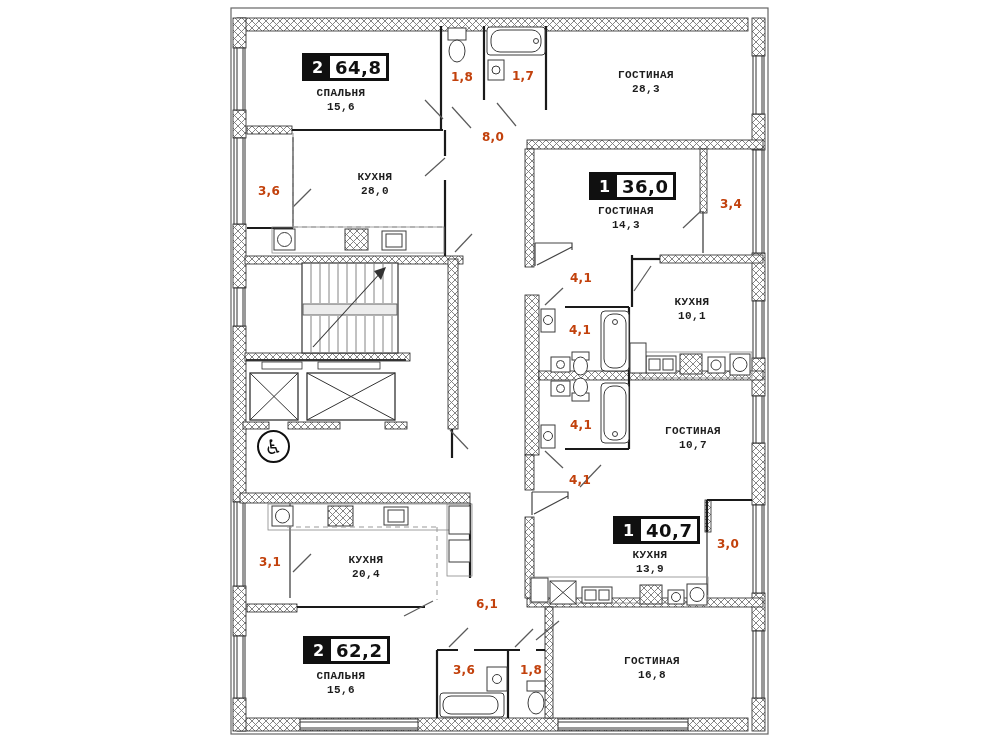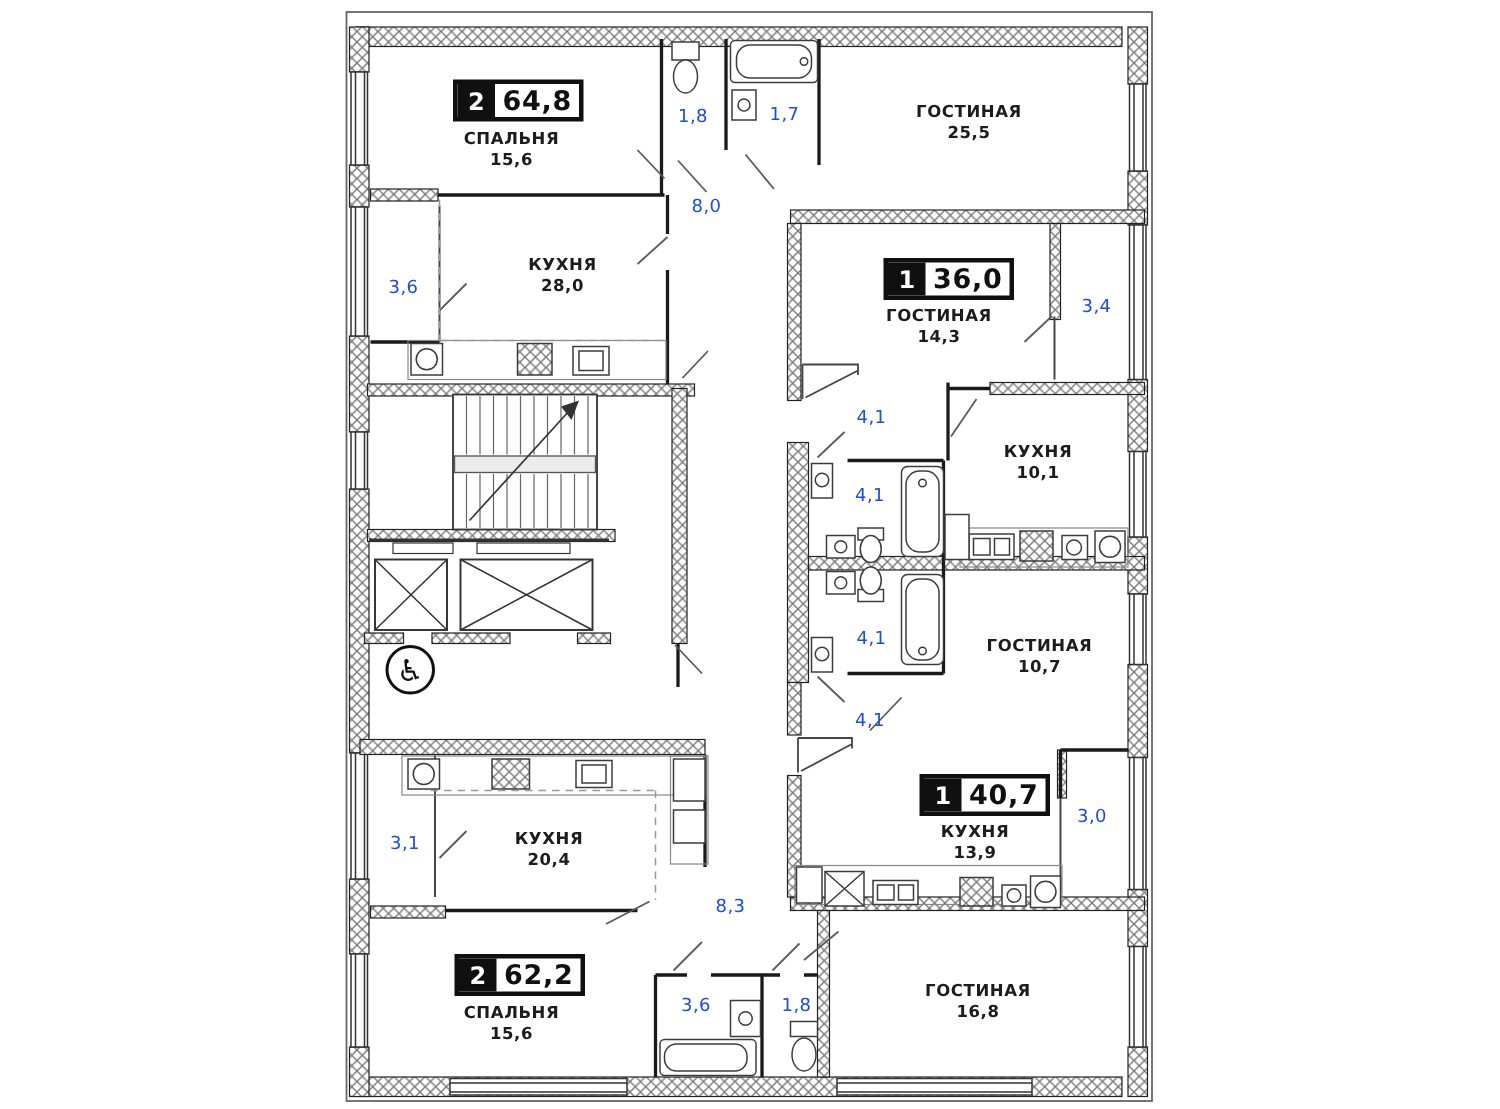--- a/index.html
+++ b/index.html
@@ -1,21 +1,21 @@
 <!DOCTYPE html>
 <html><head>
 <meta charset="utf-8">
 <style>
   html,body{margin:0;padding:0;background:#fff;}
   #stage{position:relative;width:1000px;height:739px;background:#ffffff;overflow:hidden;
          font-family:"DejaVu Sans","Liberation Sans",sans-serif;}
   #plan-svg{position:absolute;left:0;top:0;}
   .rlabel{position:absolute;transform:translate(-50%,-50%);text-align:center;color:#1c1c1c;
-          font-weight:bold;font-size:11px;line-height:1.3;letter-spacing:.4px;white-space:nowrap;}
-  .alabel{position:absolute;transform:translate(-50%,-50%);color:#1d4ed8;font-weight:normal;
+          font-weight:bold;font-size:11px;line-height:1.3;letter-spacing:.4px;white-space:nowrap;font-family:Liberation Mono, monospace;}
+  .alabel{position:absolute;transform:translate(-50%,-50%);color:#c2410c;font-weight:bold;
           font-size:12px;letter-spacing:.3px;white-space:nowrap;}
   .badge{position:absolute;display:flex;align-items:stretch;border:3px solid #101010;background:#fff;
          height:28px;box-sizing:border-box;}
   .badge .n{background:#101010;color:#fff;width:25px;display:flex;align-items:center;justify-content:center;
             font-weight:bold;font-size:16px;}
   .badge .a{padding:3px 5px;display:flex;align-items:center;font-weight:bold;font-size:18px;color:#101010;
             letter-spacing:.5px;}
   .access-circle{position:absolute;width:33px;height:33px;border:2.5px solid #101010;border-radius:50%;
                  display:flex;align-items:center;justify-content:center;font-size:20px;color:#101010;
                  box-sizing:border-box;background:#fff;}
@@ -280,21 +280,21 @@
     <span class="n">2</span>
     <span class="a">62,2</span>
   </div>
 
   <div class="rlabel" style="left:341px;top:100px">
     <div>СПАЛЬНЯ</div>
     <div>15,6</div>
   </div>
   <div class="rlabel" style="left:646px;top:82px">
     <div>ГОСТИНАЯ</div>
-    <div>25,5</div>
+    <div>28,3</div>
   </div>
   <div class="rlabel" style="left:375px;top:184px">
     <div>КУХНЯ</div>
     <div>28,0</div>
   </div>
   <div class="rlabel" style="left:626px;top:218px">
     <div>ГОСТИНАЯ</div>
     <div>14,3</div>
   </div>
   <div class="rlabel" style="left:692px;top:309px">
@@ -317,29 +317,29 @@
     <div>КУХНЯ</div>
     <div>20,4</div>
   </div>
   <div class="rlabel" style="left:341px;top:683px">
     <div>СПАЛЬНЯ</div>
     <div>15,6</div>
   </div>
 
   <div class="alabel" style="left:462px;top:77px">1,8</div>
   <div class="alabel" style="left:523px;top:76px">1,7</div>
-  <div class="alabel" style="left:471px;top:137px">8,0</div>
+  <div class="alabel" style="left:493px;top:137px">8,0</div>
   <div class="alabel" style="left:269px;top:191px">3,6</div>
   <div class="alabel" style="left:731px;top:204px">3,4</div>
   <div class="alabel" style="left:581px;top:278px">4,1</div>
   <div class="alabel" style="left:580px;top:330px">4,1</div>
   <div class="alabel" style="left:581px;top:425px">4,1</div>
   <div class="alabel" style="left:580px;top:480px">4,1</div>
   <div class="alabel" style="left:728px;top:544px">3,0</div>
-  <div class="alabel" style="left:487px;top:604px">8,3</div>
+  <div class="alabel" style="left:487px;top:604px">6,1</div>
   <div class="alabel" style="left:270px;top:562px">3,1</div>
   <div class="alabel" style="left:464px;top:670px">3,6</div>
   <div class="alabel" style="left:531px;top:670px">1,8</div>
 
   <div class="access-circle" style="left:257px;top:430px">
     <span>♿</span>
   </div>
 
 </div>
 

